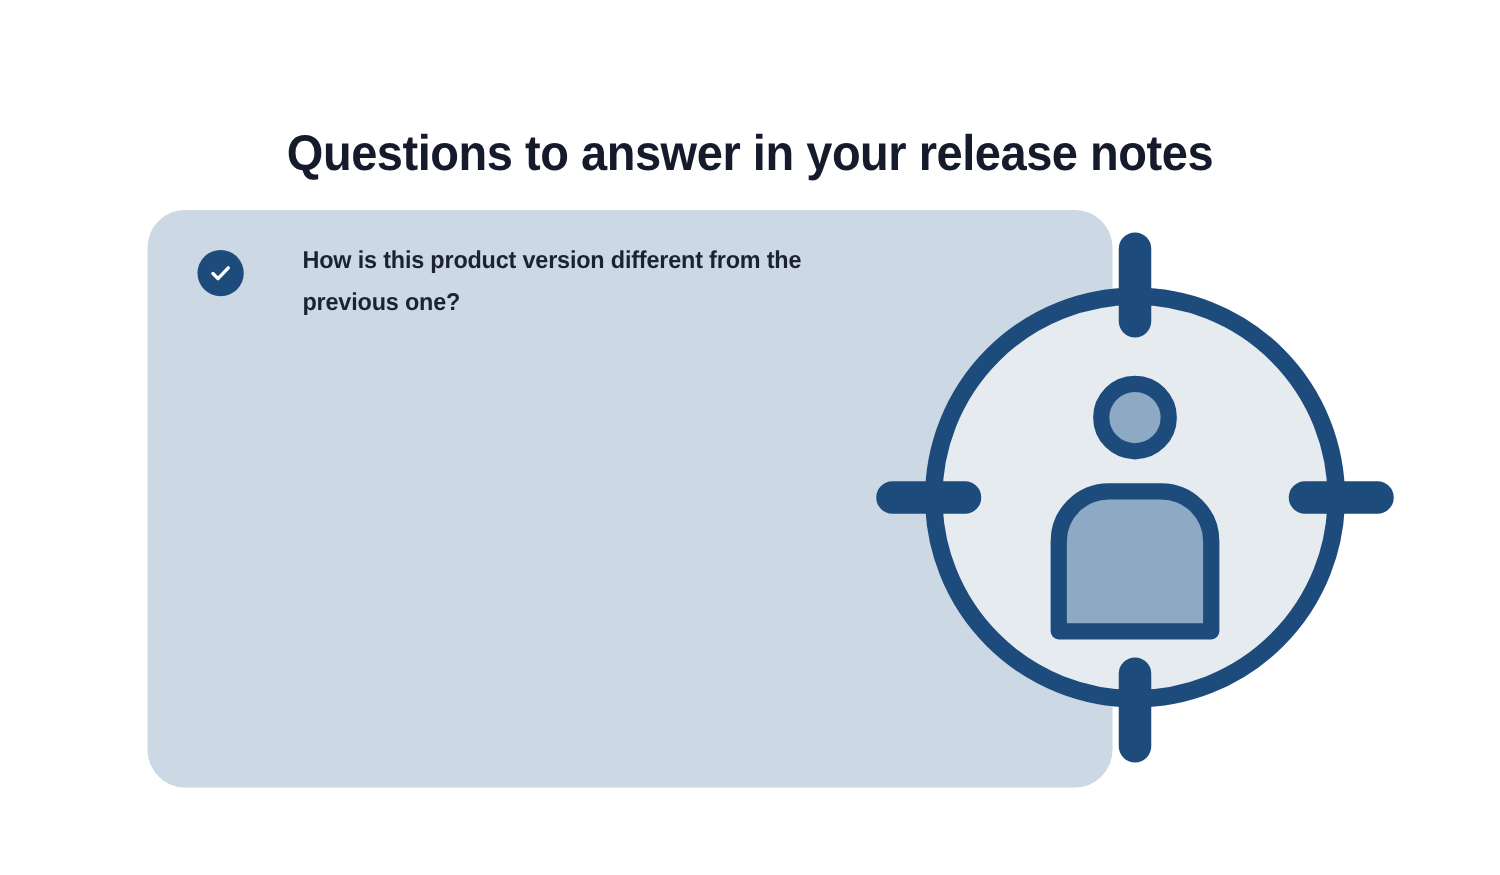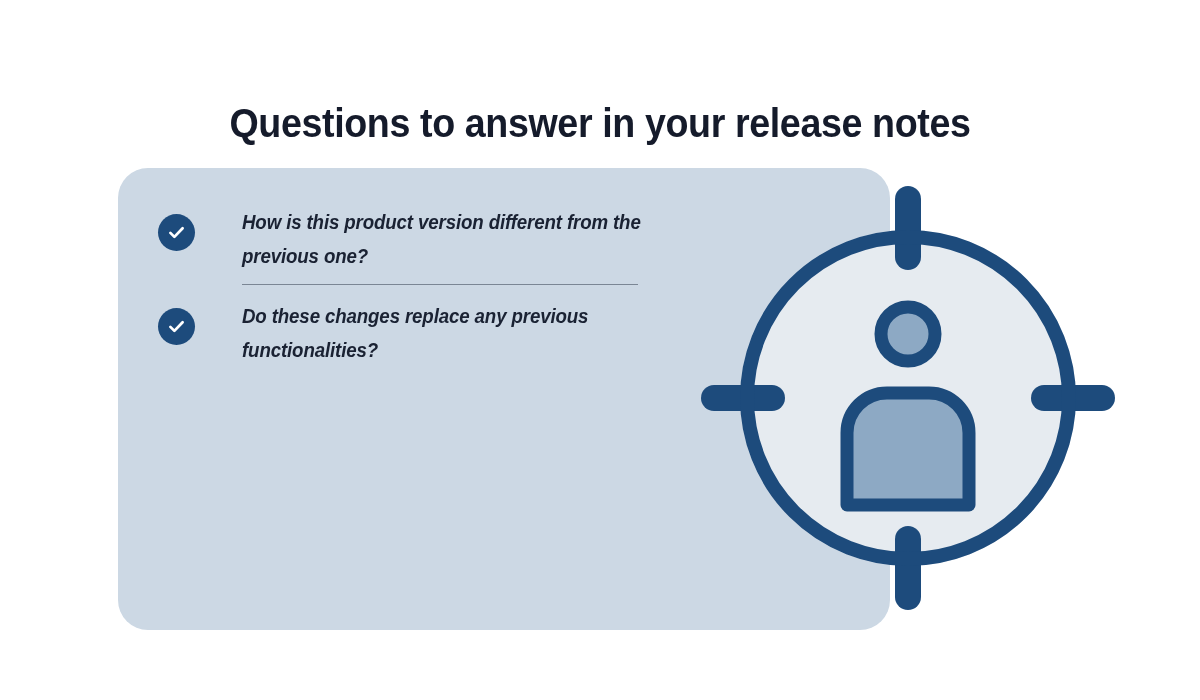--- a/index.html
+++ b/index.html
@@ -48,23 +48,22 @@
     width: 772px;
     height: 462px;
     background: #ccd8e4;
     border-radius: 30px;
     box-sizing: border-box;
   }
 
   .q-list {
     position: absolute;
     left: 40px;
-    top: 32px;
+    top: 18px;
     width: 520px;
-    font-style: italic;
   }
 
   .q-item {
     position: relative;
     padding-left: 84px;
     min-height: 72px;
     box-sizing: border-box;
   }
 
   .q-check {
@@ -128,29 +127,20 @@
     <div class="q-list" id="q-list">
         <div class="q-item">
           <span class="q-check">
             <svg width="21" height="21" viewBox="0 0 24 24" aria-hidden="true">
               <path d="M5 12.4 L9.6 17 L19 7.2" fill="none" stroke="#ffffff" stroke-width="3.1" stroke-linecap="round" stroke-linejoin="round"></path>
             </svg>
           </span>
           <div class="q-text">How is this product version different from the previous one?</div>
           <div class="q-sep"></div>
         </div>
-        <div class="q-item">
-          <span class="q-check">
-            <svg width="21" height="21" viewBox="0 0 24 24" aria-hidden="true">
-              <path d="M5 12.4 L9.6 17 L19 7.2" fill="none" stroke="#ffffff" stroke-width="3.1" stroke-linecap="round" stroke-linejoin="round"></path>
-            </svg>
-          </span>
-          <div class="q-text">Do these changes replace any previous functionalities?</div>
-          <div class="q-sep"></div>
-        </div>
       </div>
   </div>
 
   <div id="target-graphic">
     <svg viewBox="0 0 422 432" xmlns="http://www.w3.org/2000/svg" aria-hidden="true">
 
       <circle cx="211" cy="216" r="168" fill="#e6ebf0"></circle>
 
       <rect x="198" y="4" width="26" height="84" rx="13" fill="#1d4b7c"></rect>
       <rect x="198" y="344" width="26" height="84" rx="13" fill="#1d4b7c"></rect>

